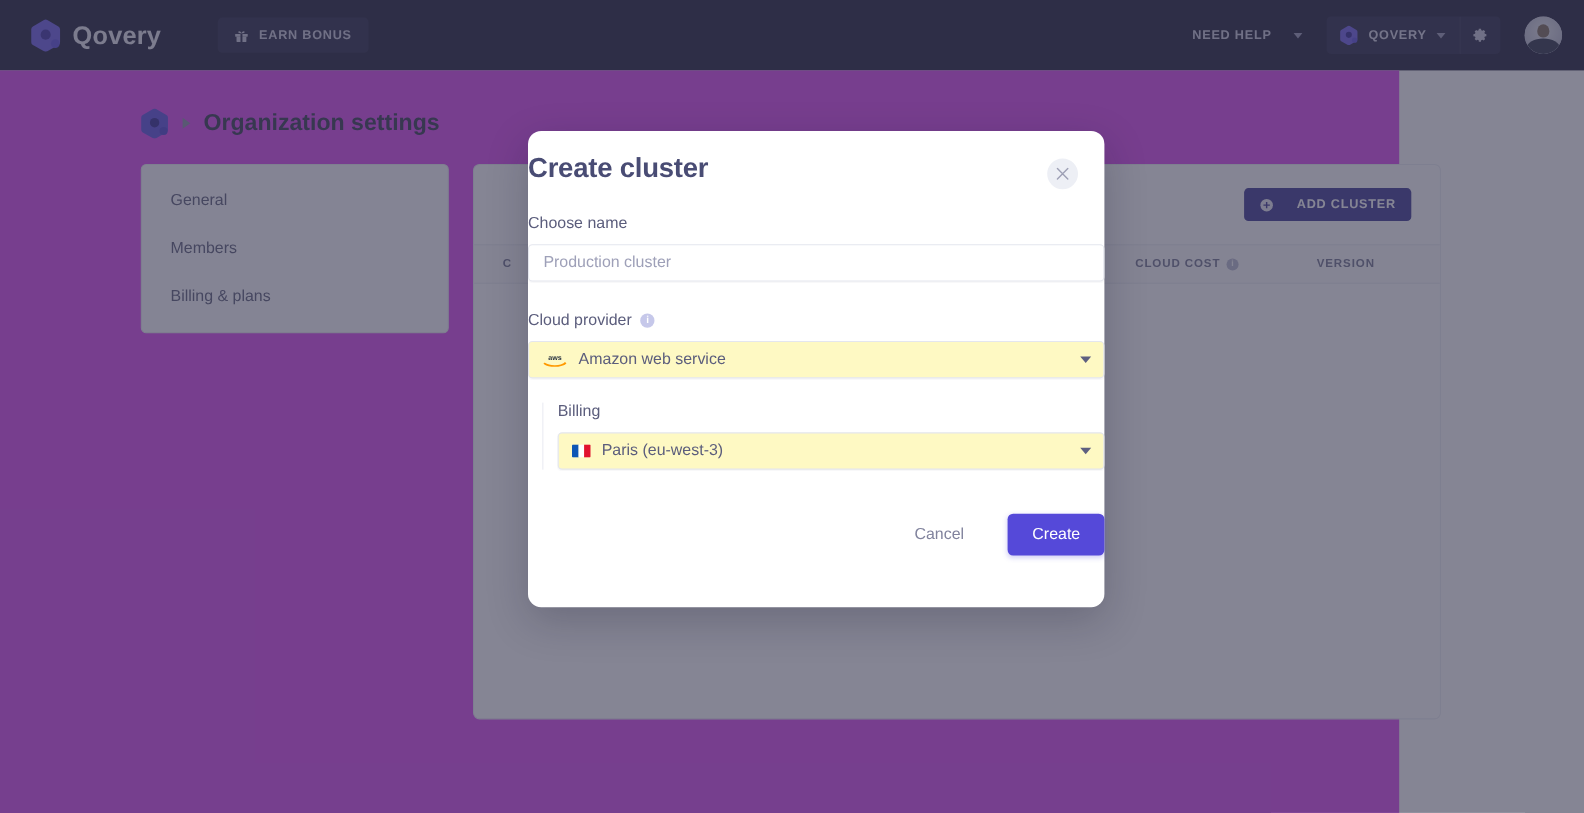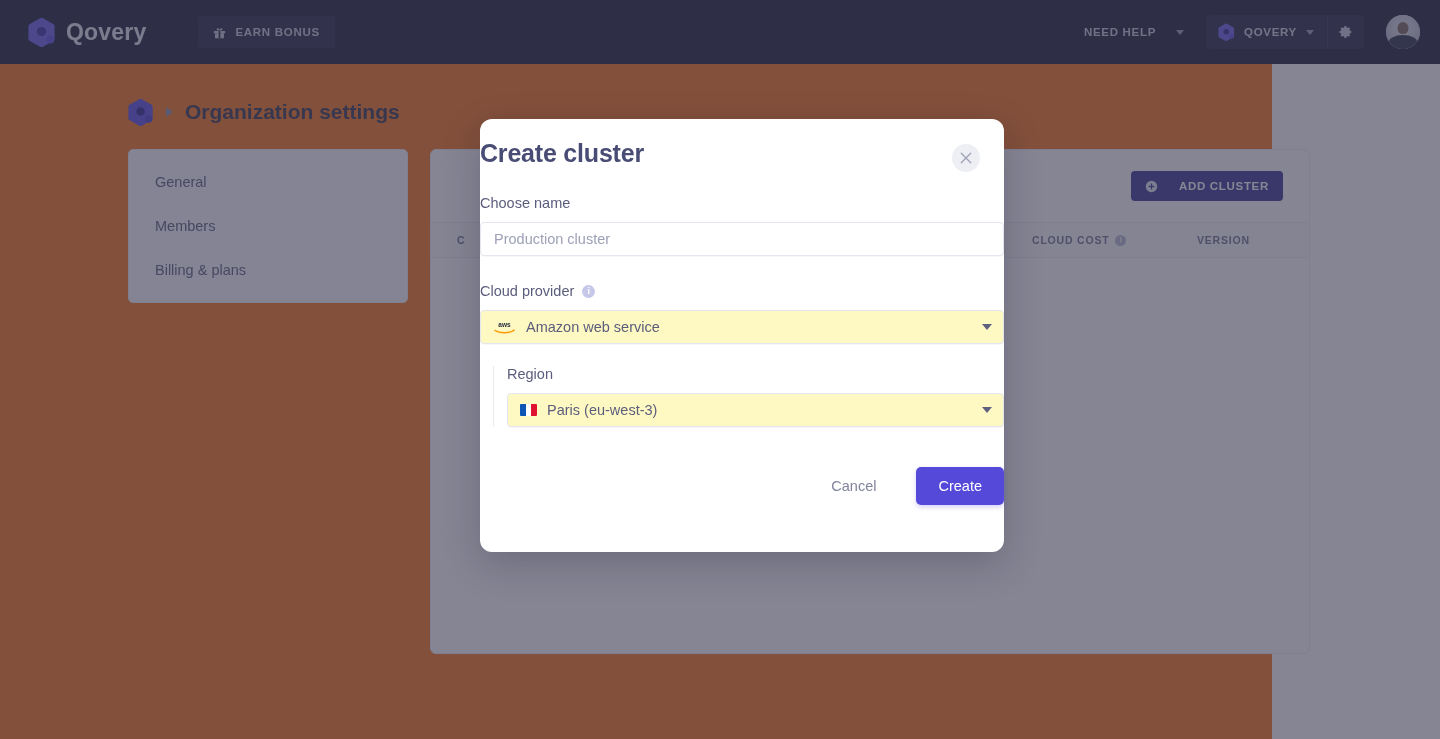--- a/index.html
+++ b/index.html
@@ -143,21 +143,21 @@
     border-radius: 50% 50% 0 0;
     background: #2a3146;
   }
 
   
   .page-body {
     position: absolute;
     top: 64px; left: 0;
     width: 1272px;
     height: 675px;
-    background: #f97316;
+    background: #d946ef;
   }
   .breadcrumb {
     position: absolute;
     left: 128px; top: 34px;
     display: flex;
     align-items: center;
     gap: 12px;
   }
   .bc-logo { width: 26px; height: 28px; display: block; }
   .bc-arrow {
@@ -566,21 +566,21 @@
         <text x="23" y="14" text-anchor="middle" font-family="'Liberation Sans', sans-serif" font-size="13" font-weight="700" fill="#252f3e">aws</text>
         <path d="M4 21 C13 27 33 27 42 20.5" stroke="#ff9900" stroke-width="3" fill="none" stroke-linecap="round"></path>
         <path d="M40 18.5 L43.5 20.5 L39.5 23 Z" fill="#ff9900"></path>
       </svg>
       <span class="sel-label">Amazon web service</span>
       <span class="sel-caret"></span>
     </div>
 
     <div class="region-group">
       <div class="field-label">
-        <span>Region</span>
+        <span>Billing</span>
       </div>
       <div class="select-box">
         <span class="flag-fr">
           <span class="b"></span>
             <span class="w"></span>
             <span class="r"></span>
         </span>
         <span class="sel-label">Paris (eu-west-3)</span>
         <span class="sel-caret"></span>
       </div>

